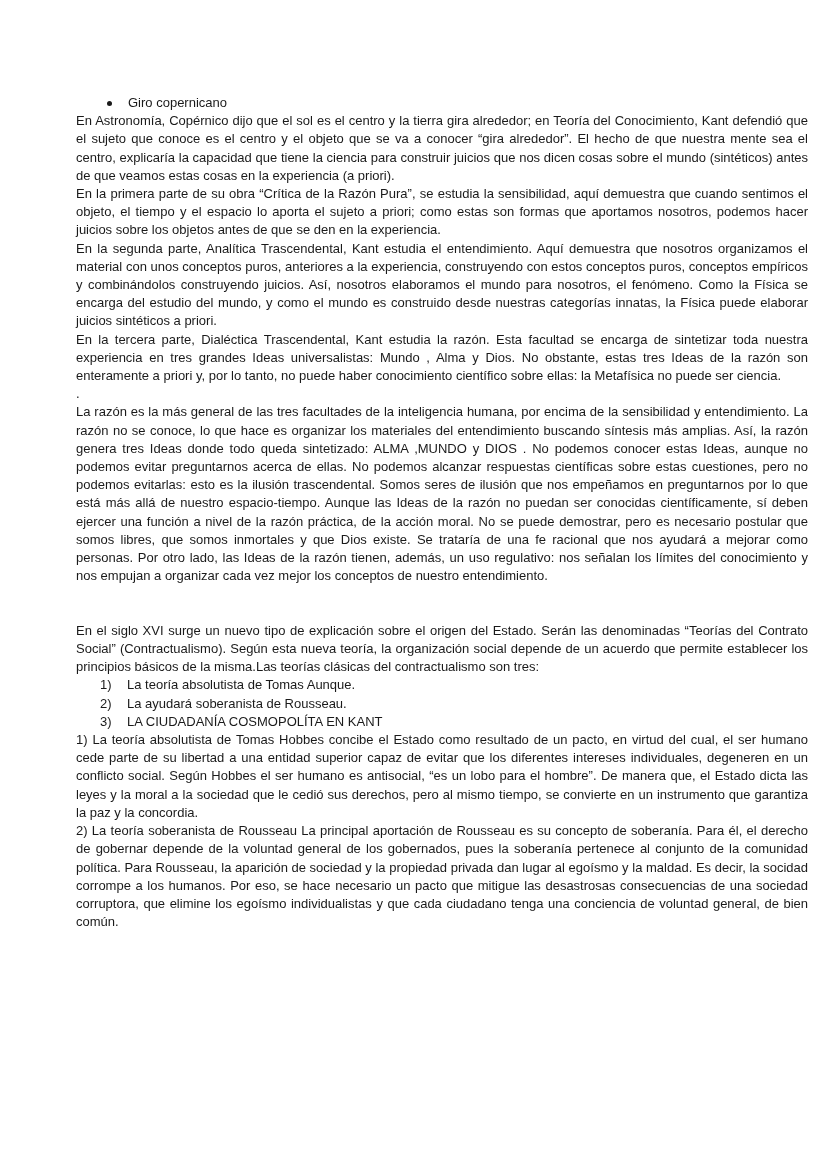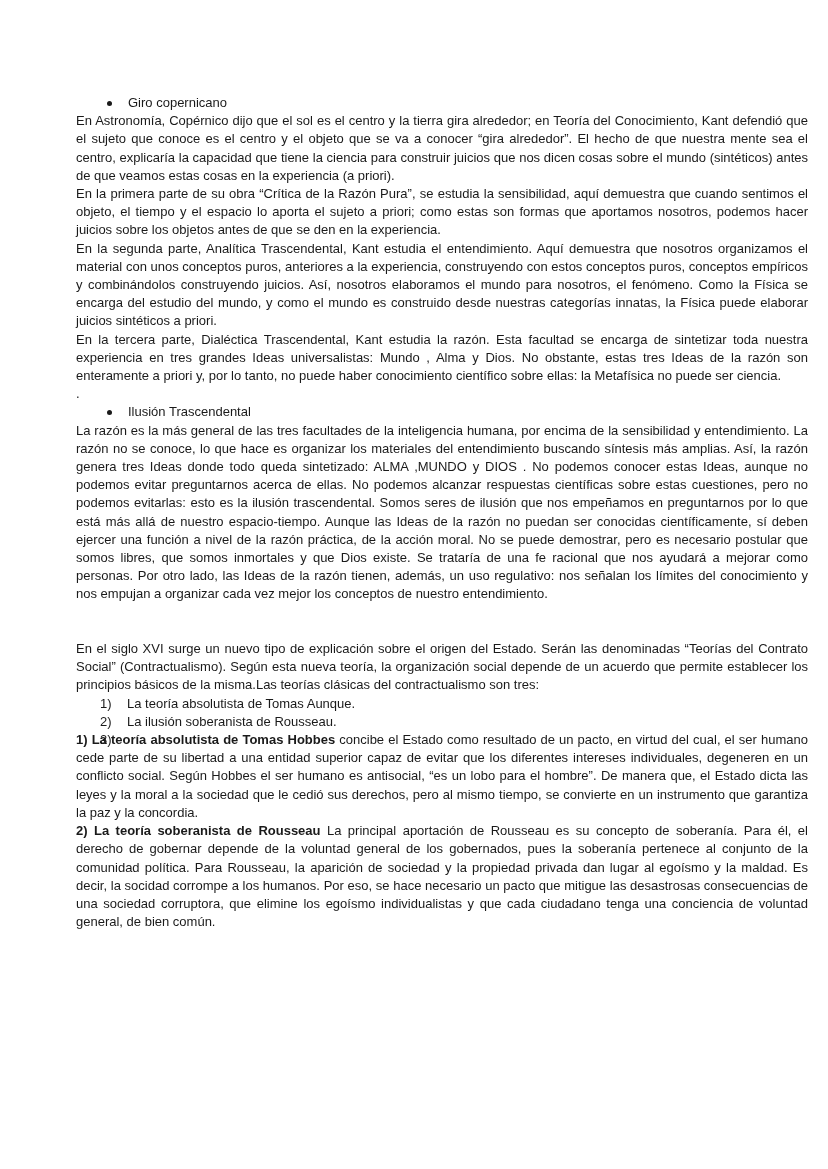--- a/index.html
+++ b/index.html
@@ -14,44 +14,43 @@
   .bullet::before {
     content: ""; position: absolute; left: 31px; top: 7px;
     width: 5px; height: 5px; border-radius: 50%; background: #1a1a1a;
   }
   .dot-line { margin: 0; height: 18.2px; }
   .spacer { height: 36.4px; }
   .heading { font-weight: bold; margin: 0; }
   ol.num { margin: 0; padding: 0; list-style: none; }
   ol.num li { position: relative; padding-left: 51px; }
   ol.num li .n { position: absolute; left: 24px; }
-  b { font-weight: bold; }
+  b { font-weight: normal; }
 </style>
 </head>
 <body>
 
 <div class="page">
 
   <p class="bullet">Giro copernicano</p>
   <p class="p">En Astronomía, Copérnico dijo que el sol es el centro y la tierra gira alrededor; en Teoría del Conocimiento, Kant defendió que el sujeto que conoce es el centro y el objeto que se va a conocer “gira alrededor”.  El hecho de que nuestra mente sea el centro, explicaría la capacidad que tiene la ciencia para construir juicios que nos dicen cosas sobre el mundo (sintéticos) antes de que veamos estas cosas en la experiencia (a priori).</p>
   <p class="p">En la primera parte de su obra “Crítica de la Razón Pura”, se estudia la sensibilidad, aquí demuestra que cuando sentimos el objeto, el tiempo y el espacio lo aporta el sujeto a priori; como estas son formas que aportamos nosotros, podemos hacer juicios sobre los objetos antes de que se den en la experiencia.</p>
   <p class="p">En la segunda parte, Analítica Trascendental, Kant estudia el entendimiento. Aquí demuestra que nosotros organizamos el material con unos conceptos puros, anteriores a la experiencia, construyendo con estos conceptos puros, conceptos empíricos y combinándolos construyendo juicios. Así, nosotros elaboramos el mundo para nosotros, el fenómeno. Como la Física se encarga del estudio del mundo, y como el mundo es construido desde nuestras categorías innatas, la Física puede elaborar juicios sintéticos a priori.</p>
   <p class="p">En la tercera parte, Dialéctica Trascendental, Kant estudia la razón. Esta facultad se encarga de sintetizar toda nuestra experiencia en tres grandes Ideas universalistas: Mundo , Alma y Dios. No obstante, estas tres Ideas de la razón son enteramente a priori y, por lo tanto, no puede haber conocimiento científico sobre ellas: la Metafísica no puede ser ciencia.</p>
   <p class="dot-line">.</p>
 
-  <p class="bullet">Ilusión Trascendental</p>
   <p class="p">La razón es la más general  de las tres facultades de la inteligencia humana, por encima de la sensibilidad y entendimiento. La razón no se conoce, lo que hace es organizar los materiales del entendimiento buscando síntesis más amplias. Así, la razón genera tres Ideas donde todo queda sintetizado: ALMA ,MUNDO y DIOS . No podemos conocer estas Ideas, aunque no podemos evitar preguntarnos acerca de ellas. No podemos alcanzar respuestas científicas sobre estas cuestiones, pero no podemos evitarlas: esto es la ilusión trascendental. Somos seres de ilusión que nos empeñamos en preguntarnos por lo que está más allá de nuestro espacio-tiempo. Aunque las Ideas de la razón no puedan ser conocidas científicamente, sí deben ejercer una función a nivel de la razón práctica, de la acción moral. No se puede demostrar, pero es necesario postular  que somos libres, que somos inmortales y que Dios existe. Se trataría de una fe racional que nos ayudará a mejorar como personas. Por otro lado, las Ideas de la razón tienen, además, un uso regulativo: nos señalan los límites del conocimiento y nos empujan a organizar cada vez mejor los conceptos de nuestro entendimiento.</p>
 
   <div class="spacer"></div>
 
   <p class="p">En el siglo XVI surge un nuevo tipo de explicación sobre el origen del Estado. Serán las denominadas “Teorías del Contrato Social” (Contractualismo). Según esta nueva teoría, la organización social depende de un acuerdo que permite establecer los principios básicos de la misma.Las teorías clásicas del contractualismo son tres:</p>
 
   <ol class="num">
     <li><span class="n">1)</span><span>La teoría absolutista de Tomas Aunque.</span></li>
-    <li><span class="n">2)</span><span>La ilusión soberanista de Rousseau.</span></li>
-    <li><span class="n">3)</span></li>
+    <li><span class="n">2)</span><span>La ayudará soberanista de Rousseau.</span></li>
+    <li><span class="n">3)</span><span>LA CIUDADANÍA COSMOPOLÍTA EN KANT</span></li>
   </ol>
 
   <p class="p"><b>1) La teoría absolutista de Tomas Hobbes</b><span> concibe el Estado como resultado de un pacto, en virtud del cual, el ser humano cede parte de su libertad a una entidad superior capaz de evitar que los diferentes intereses individuales, degeneren en un conflicto social. Según Hobbes el ser humano es antisocial, “es un lobo para el hombre”. De manera que, el Estado dicta las leyes y la moral a la sociedad que le cedió sus derechos, pero al mismo tiempo, se convierte en un instrumento que garantiza la paz y la concordia.</span></p>
 
   <p class="p"><b>2) La teoría soberanista de Rousseau</b><span> La principal aportación de Rousseau es su concepto de soberanía. Para él, el derecho de gobernar depende de la voluntad general de los gobernados, pues la soberanía pertenece al conjunto de la comunidad política. Para Rousseau, la aparición de sociedad y la propiedad privada dan lugar al egoísmo y la maldad. Es decir, la socidad corrompe a los humanos. Por eso, se hace necesario un pacto que mitigue las desastrosas consecuencias de una sociedad corruptora, que elimine los egoísmo individualistas y que cada ciudadano tenga una conciencia de voluntad general, de bien común.</span></p>
 
 </div>
 
 </body></html>

